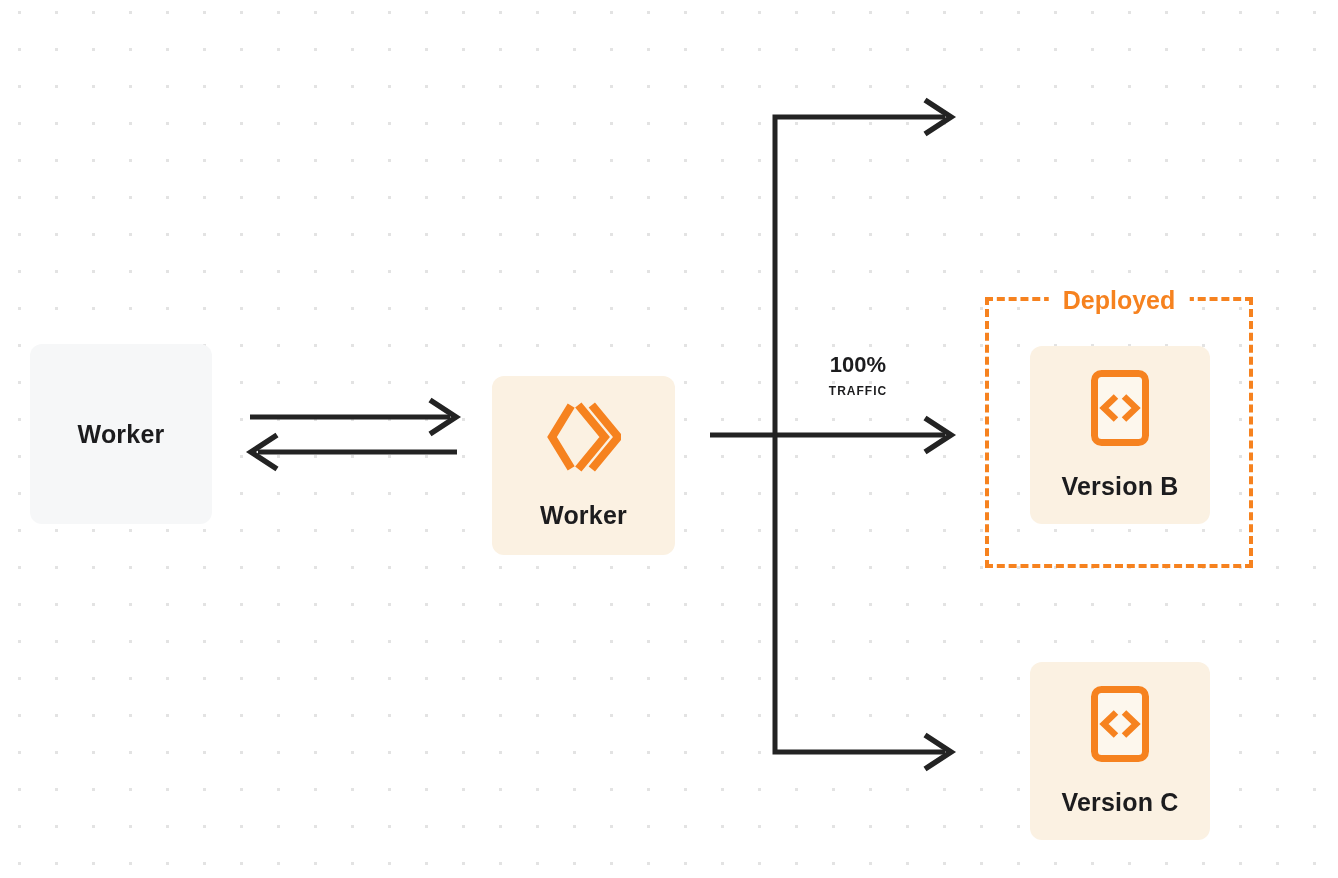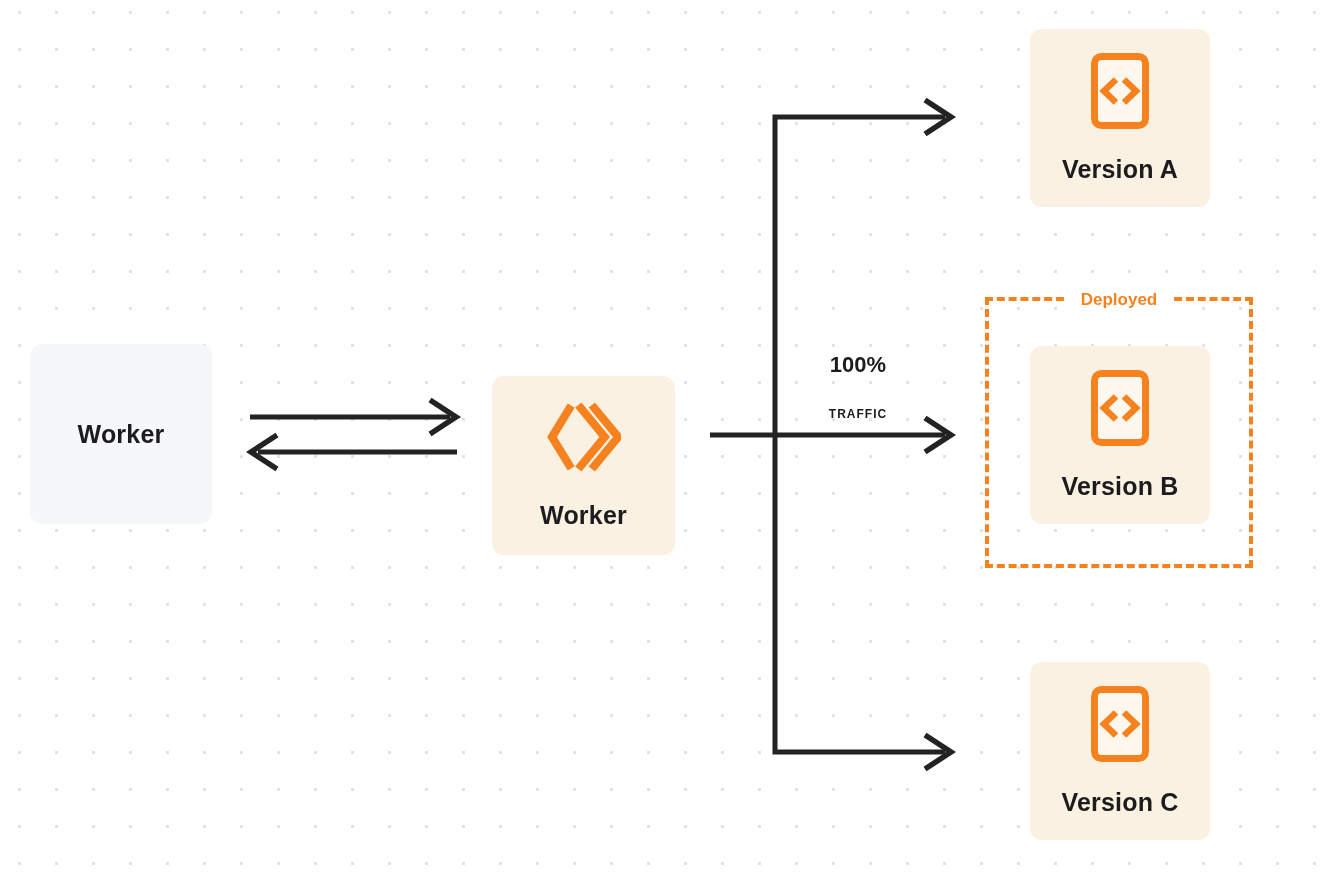--- a/index.html
+++ b/index.html
@@ -65,37 +65,37 @@
     box-sizing: border-box;
     border: 4px dashed #f6821f;
   }
   .deployed-label {
     position: absolute;
     top: -17px;
     left: 50%;
     transform: translateX(-50%);
     background: #ffffff;
     padding: 0 14px;
-    font-size: 17px;
+    font-size: 25px;
     font-weight: 700;
     line-height: 32px;
     color: #f6821f;
     white-space: nowrap;
   }
   .traffic-label {
     position: absolute;
     left: 793px; top: 352px;
     width: 130px;
     text-align: center;
     color: #1c1c1e;
   }
   .traffic-percent {
     font-size: 22px;
     font-weight: 700;
-    margin-bottom: 29px;
+    margin-bottom: 6px;
   }
   .traffic-word {
     font-size: 12px;
     font-weight: 700;
     letter-spacing: 1px;
   }
 </style>
 </head>
 <body>
 
@@ -134,30 +134,20 @@
 
   <div class="traffic-label">
     <div class="traffic-percent">100%</div>
     <div class="traffic-word">TRAFFIC</div>
   </div>
 
   <div class="deployed-group">
     <span class="deployed-label">Deployed</span>
   </div>
 
-  <div class="node version-node version-a">
-    <span class="icon">
-      <svg width="58" height="76" viewBox="0 0 58 76" fill="none" stroke="#F6821F" stroke-linecap="butt" stroke-linejoin="miter">
-        <rect x="3.5" y="3.5" width="51" height="69" rx="7" fill="#FDF7ED" stroke-width="7"></rect>
-        <polyline points="25,26.5 13,38 25,49.5" stroke-width="6.5"></polyline>
-        <polyline points="33,26.5 45,38 33,49.5" stroke-width="6.5"></polyline>
-      </svg>
-    </span>
-    <span class="node-label">Version A</span>
-  </div>
 
   <div class="node version-node version-b">
     <span class="icon">
       <svg width="58" height="76" viewBox="0 0 58 76" fill="none" stroke="#F6821F" stroke-linecap="butt" stroke-linejoin="miter">
         <rect x="3.5" y="3.5" width="51" height="69" rx="7" fill="#FDF7ED" stroke-width="7"></rect>
         <polyline points="25,26.5 13,38 25,49.5" stroke-width="6.5"></polyline>
         <polyline points="33,26.5 45,38 33,49.5" stroke-width="6.5"></polyline>
       </svg>
     </span>
     <span class="node-label">Version B</span>

